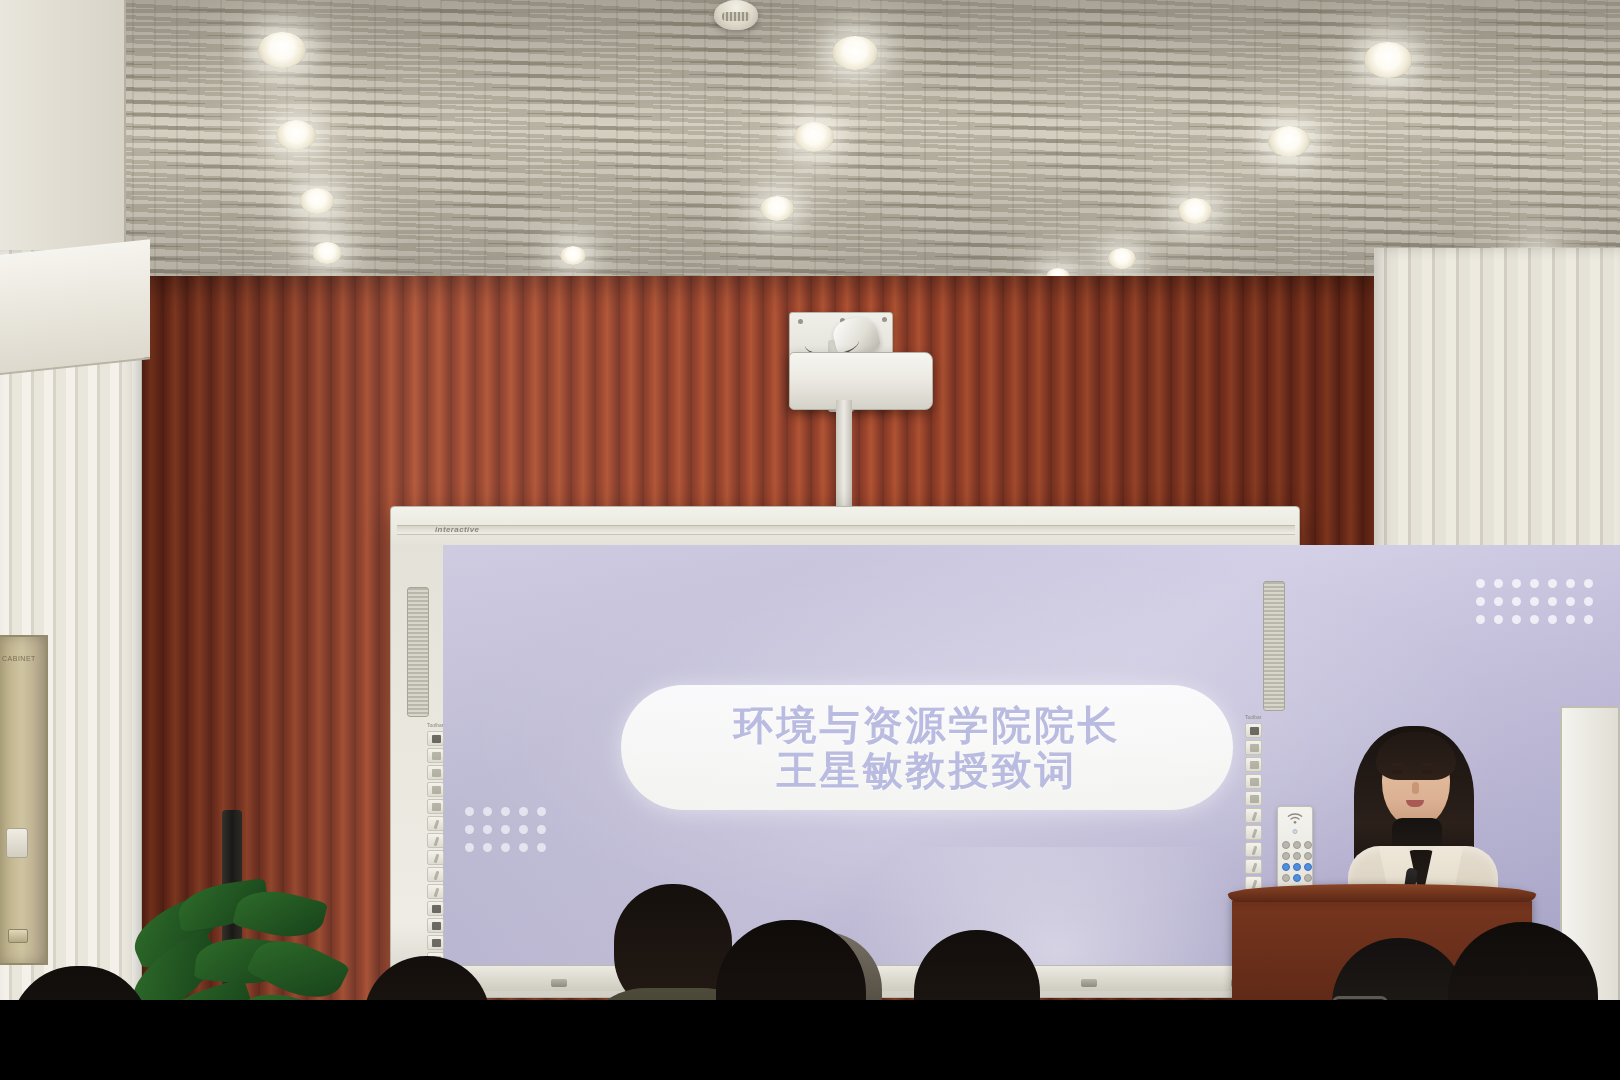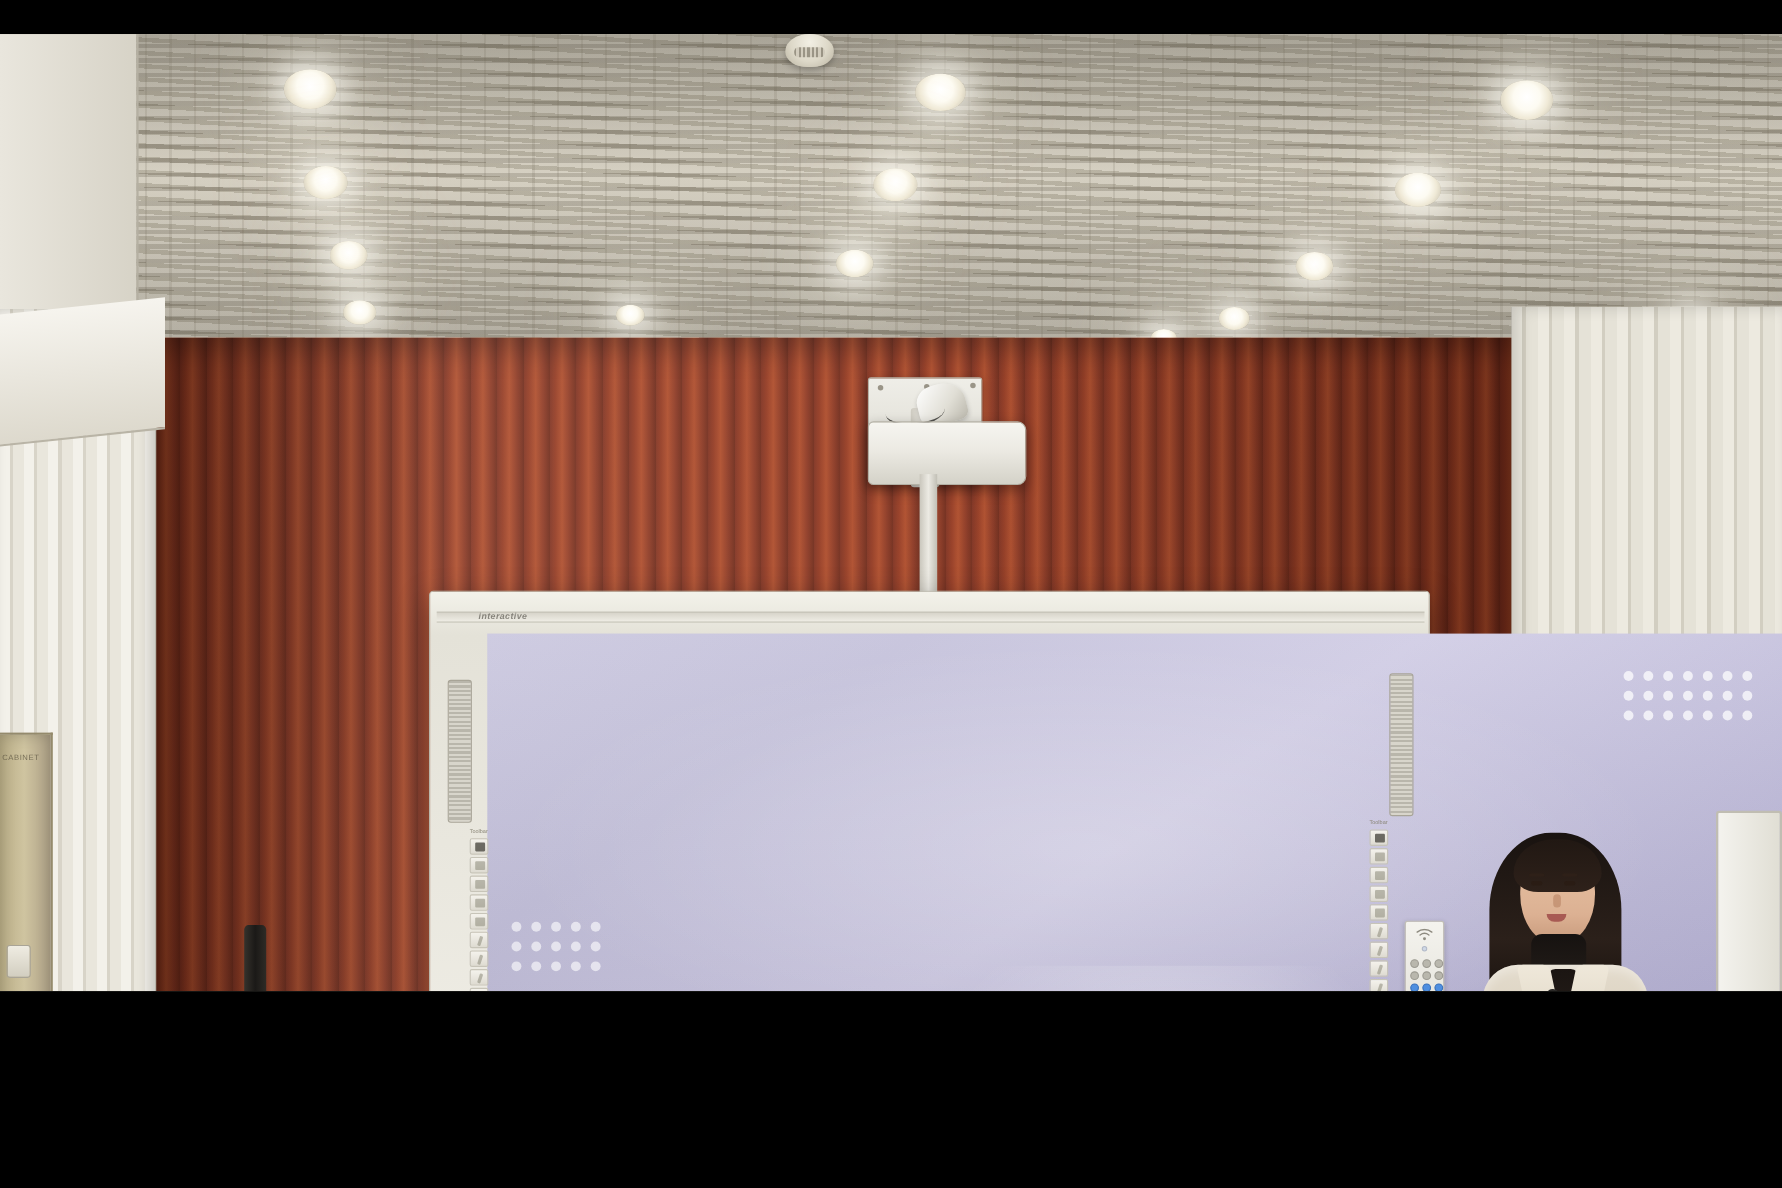--- a/index.html
+++ b/index.html
@@ -1,19 +1,19 @@
 <!DOCTYPE html>
 <html><head>
 <meta charset="utf-8">
 <style>
   * { margin:0; padding:0; box-sizing:border-box; }
   html,body { width:1620px; height:1080px; overflow:hidden; background:#000; }
   body { font-family:"Liberation Sans", sans-serif; }
 
-  #scene { position:relative; width:1620px; height:870px; overflow:hidden; background:#cfc9bb;margin-top:31px; }
+  #scene { position:relative; width:1620px; height:1000px; overflow:hidden; background:#cfc9bb; }
 
   
   .ceiling {
     position:absolute; left:0; top:0; width:1620px; height:282px;
     background:
       repeating-linear-gradient(to bottom,
         #cdc7b6 0px, #cdc7b6 9px,
         #a9a291 9px, #a9a291 13px);
     overflow:hidden;
   }
@@ -443,20 +443,24 @@
           <span></span>
           <span></span>
           <span></span>
         <span></span>
           <span></span>
           <span></span>
           <span></span>
           <span></span>
       </div>
 
+      <div class="title-pill">
+        <div class="title-line">环境与资源学院院长</div>
+        <div class="title-line">王星敏教授致词</div>
+      </div>
     </div>
 
     <div class="speaker" style="left:16px;top:80px;"></div>
     <div class="speaker" style="left:872px;top:74px;"></div>
 
     <div class="toolcol" style="left:36px;top:224px;">
       <div class="toolcol-label">Toolbar</div>
       <div class="tool dark"></div>
       <div class="tool"></div>
       <div class="tool"></div>

